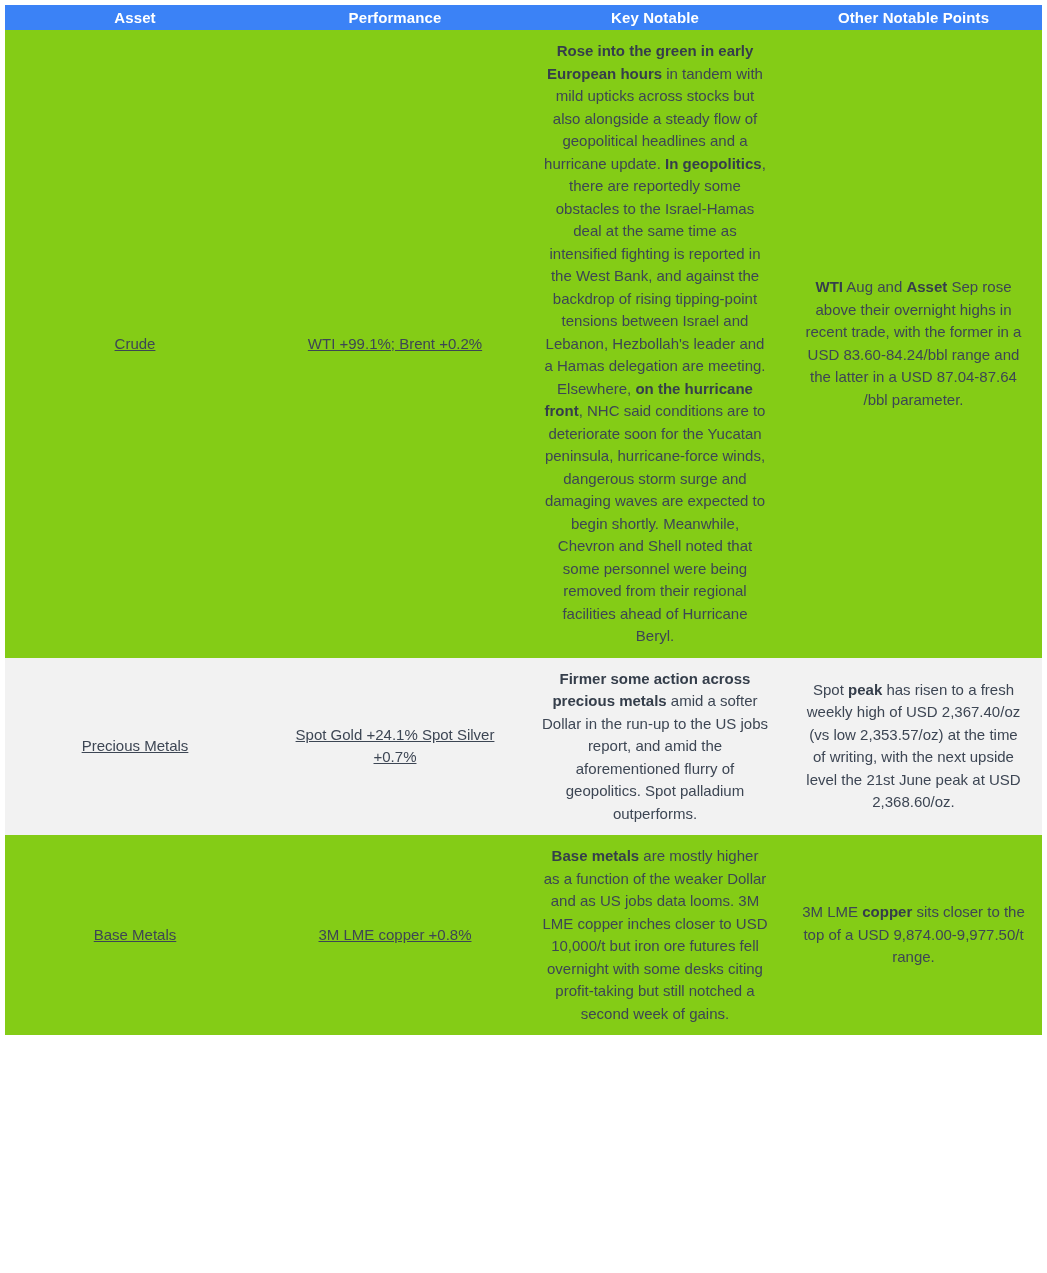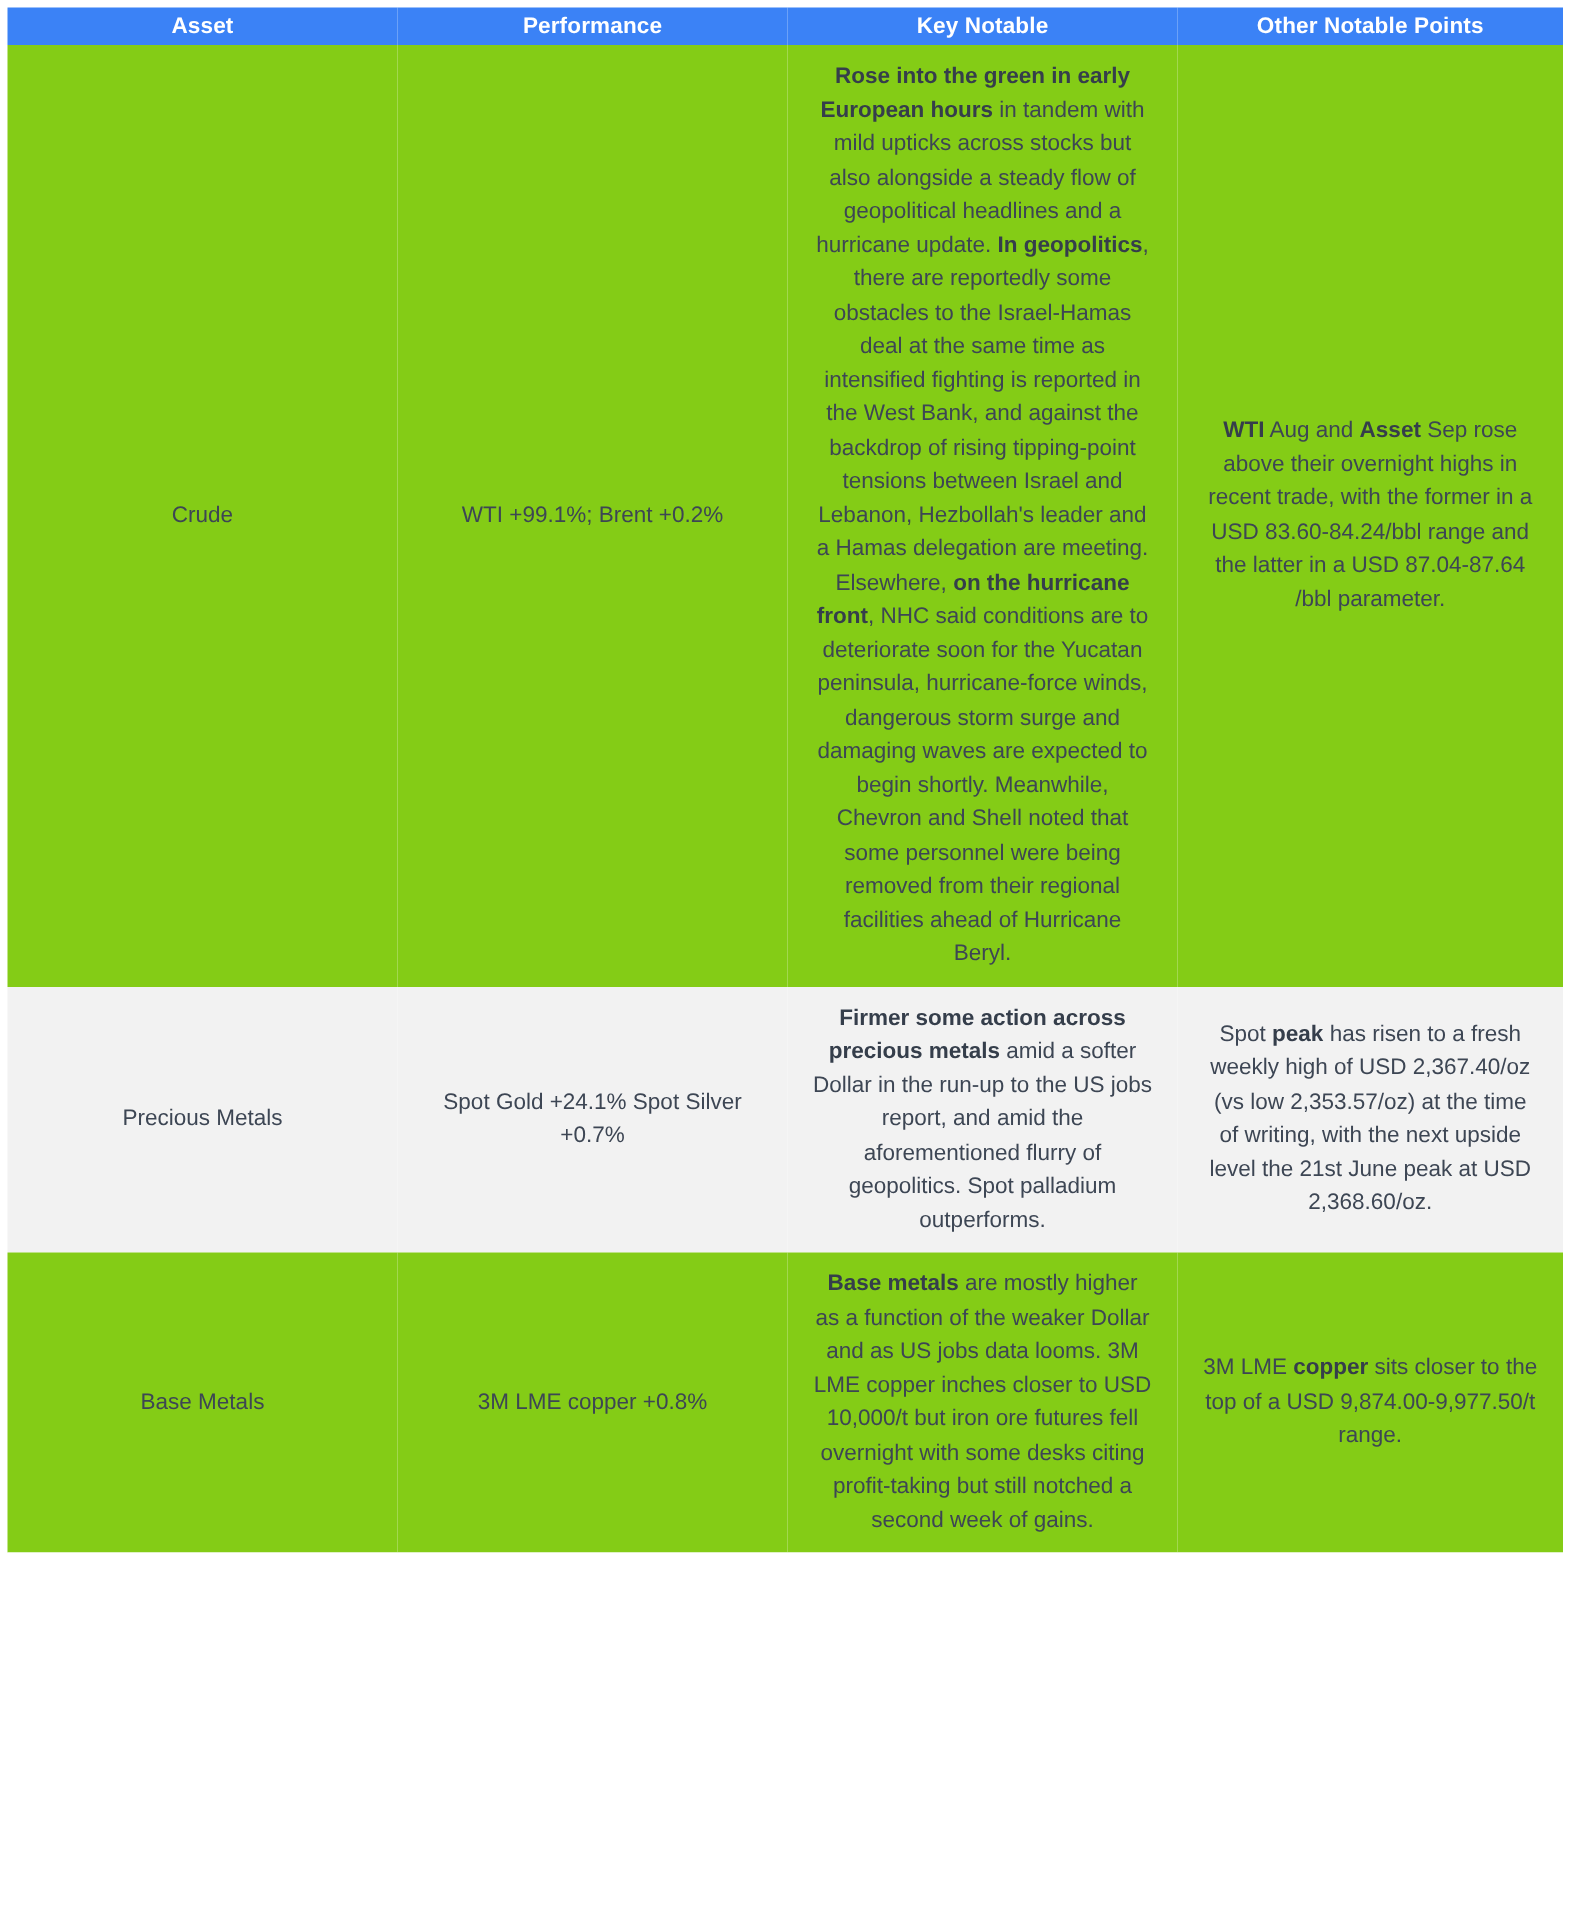--- a/index.html
+++ b/index.html
@@ -58,20 +58,21 @@
   tbody tr.row-even td {
     background: #f2f2f2;
   }
   tbody tr.row-odd td {
     background: #84cc16;
   }
 
   tbody td.cell-asset,
   tbody td.cell-performance {
     font-size: 15px;
+    text-decoration: underline;
   }
 
   tbody td.cell-key,
   tbody td.cell-other {
     padding-left: 17px;
     padding-right: 17px;
   }
 
   .para { margin: 0; }
   .para b { font-weight: bold; color: #353e4b; }

